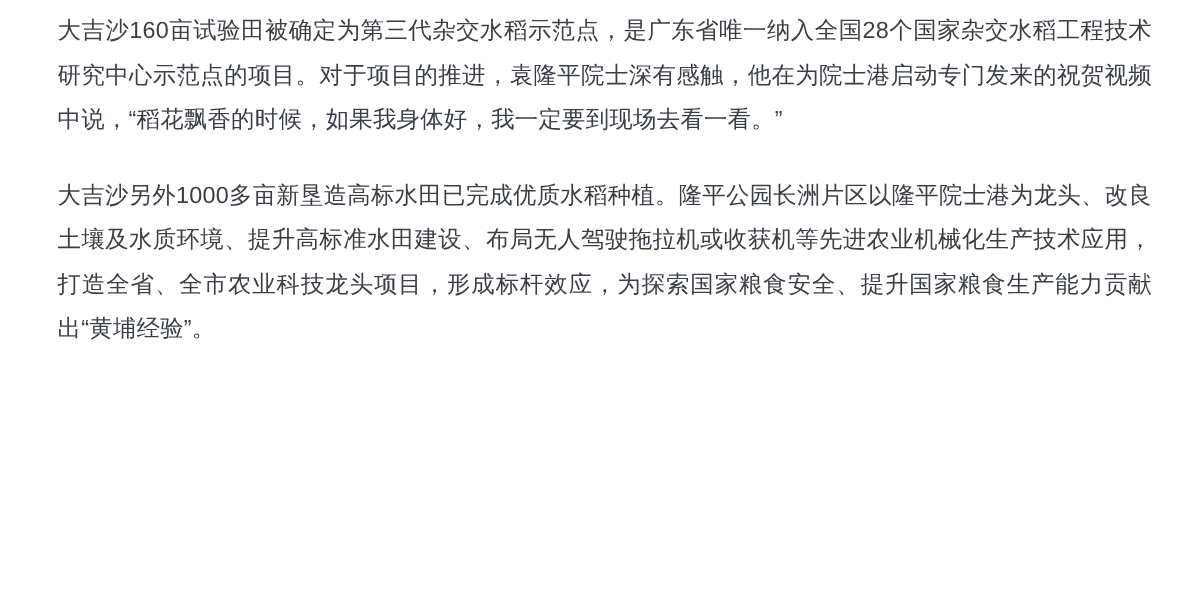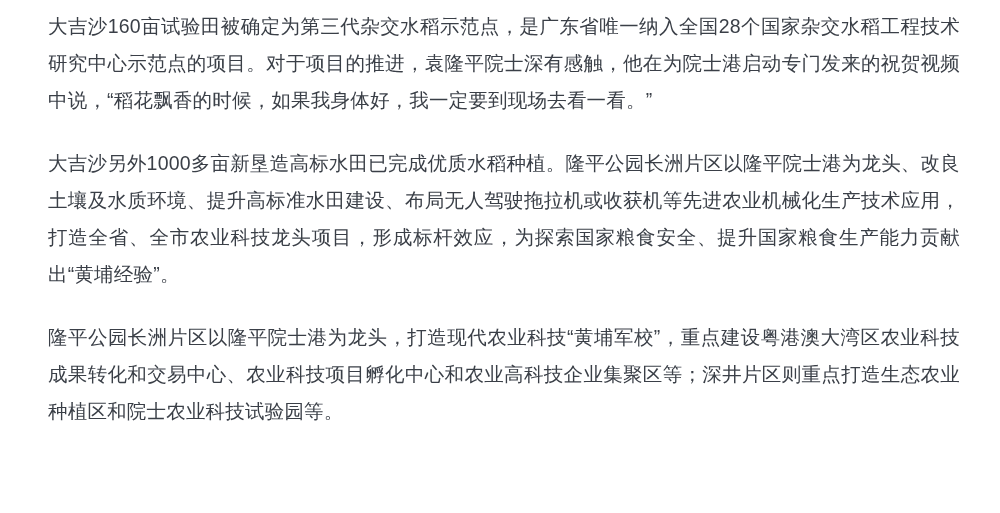--- a/index.html
+++ b/index.html
@@ -37,15 +37,14 @@
     margin-bottom: 0;
   }
 </style>
 </head>
 <body>
 
 <div class="page">
   <div class="article">
     <p class="para">大吉沙160亩试验田被确定为第三代杂交水稻示范点，是广东省唯一纳入全国28个国家杂交水稻工程技术研究中心示范点的项目。对于项目的推进，袁隆平院士深有感触，他在为院士港启动专门发来的祝贺视频中说，“稻花飘香的时候，如果我身体好，我一定要到现场去看一看。”</p>
     <p class="para">大吉沙另外1000多亩新垦造高标水田已完成优质水稻种植。隆平公园长洲片区以隆平院士港为龙头、改良土壤及水质环境、提升高标准水田建设、布局无人驾驶拖拉机或收获机等先进农业机械化生产技术应用，打造全省、全市农业科技龙头项目，形成标杆效应，为探索国家粮食安全、提升国家粮食生产能力贡献出“黄埔经验”。</p>
-    <p class="para">隆平公园长洲片区以隆平院士港为龙头，打造现代农业科技“黄埔军校”，重点建设粤港澳大湾区农业科技成果转化和交易中心、农业科技项目孵化中心和农业高科技企业集聚区等；深井片区则重点打造生态农业种植区和院士农业科技试验园等。</p>
   </div>
 </div>
 
 </body></html>

